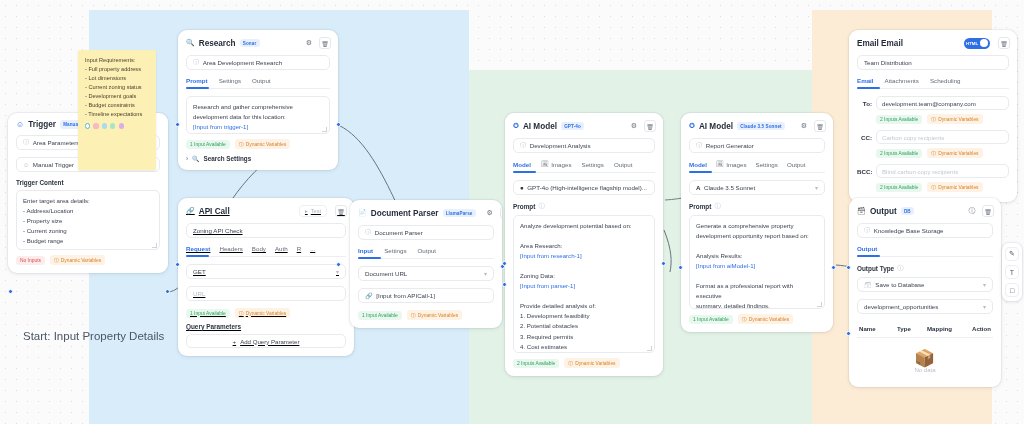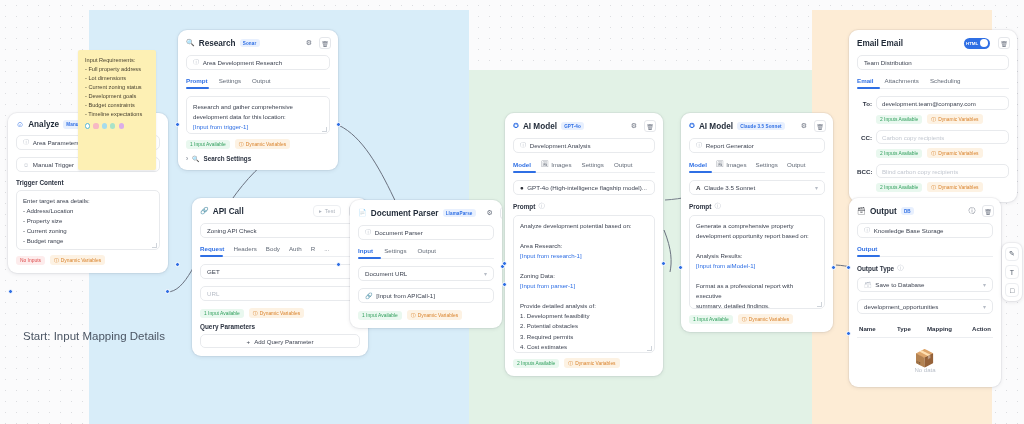--- a/index.html
+++ b/index.html
@@ -199,21 +199,21 @@
     <path d="M167,292 C205,292 208,160 338,123" fill="none" stroke="#6b7280" stroke-width="1"></path>
     <path d="M330,122 C380,135 400,230 432,268" fill="none" stroke="#6b7280" stroke-width="1"></path>
     <path d="M333,265 C380,272 430,268 500,262" fill="none" stroke="#6b7280" stroke-width="1"></path>
     <path d="M478,300 C490,292 494,280 500,274" fill="none" stroke="#6b7280" stroke-width="1"></path>
     <path d="M664,230 C672,250 672,262 670,272" fill="none" stroke="#6b7280" stroke-width="1"></path>
     <path d="M665,200 C700,198 720,185 760,180" fill="none" stroke="#6b7280" stroke-width=".9"></path>
     <path d="M836,265 C850,266 852,268 856,268" fill="none" stroke="#6b7280" stroke-width="1"></path>
   </svg>
 
 
-  <div class="canvas-label" style="left:23px;top:330px;">Start: Input Mapping Details</div>
+  <div class="canvas-label" style="left:23px;top:330px;">Start: Input Property Details</div>
 
   <div class="sticky">
     <div>Input Requirements:</div>
     <div>- Full property address</div>
     <div>- Lot dimensions</div>
     <div>- Current zoning status</div>
     <div>- Development goals</div>
     <div>- Budget constraints</div>
     <div>- Timeline expectations</div>
     <div class="dots">
@@ -221,21 +221,21 @@
       <div class="dot" style="background:#f7b9c4;"></div>
       <div class="dot" style="background:#a6dced;"></div>
       <div class="dot" style="background:#a9e3c8;"></div>
       <div class="dot" style="background:#dcaee8;"></div>
     </div>
   </div>
 
   <div class="node" style="left:8px;top:113px;width:160px;">
     <div class="node-head">
       <span style="color:#2f6fe4;font-size:8px;">☺</span>
-      <span class="node-title">Analyze</span>
+      <span class="node-title">Trigger</span>
       <span class="badge-model">Manual</span>
     </div>
     <div class="node-body">
       <div class="fld">
         <span class="ci">ⓘ</span>
         <span>Area Parameters</span>
       </div>
       <div class="fld">
         <span class="ci">☺</span>
         <span>Manual Trigger</span>
@@ -297,21 +297,21 @@
       <div class="sec-toggle">
         <span style="color:#8b929d;">›</span>
         <span style="font-size:6px;">🔍</span>
         <span>Search Settings</span>
       </div>
     </div>
   </div>
   <div class="handle" style="left:175px;top:122px;"></div>
   <div class="handle" style="left:336px;top:122px;"></div>
 
-  <div class="node" style="left:192px;top:198px;width:176px;">
+  <div class="node" style="left:178px;top:198px;width:176px;text-decoration:underline;">
     <div class="node-head">
       <span style="color:#2f6fe4;font-size:7px;">🔗</span>
       <span class="node-title">API Call</span>
       <span class="head-spacer"></span>
       <span class="test-btn">
         <span>▸</span>
         <span>Test</span>
       </span>
       <span class="icon-btn" style="font-size:6px;margin-left:4px;">🗑</span>
     </div>

